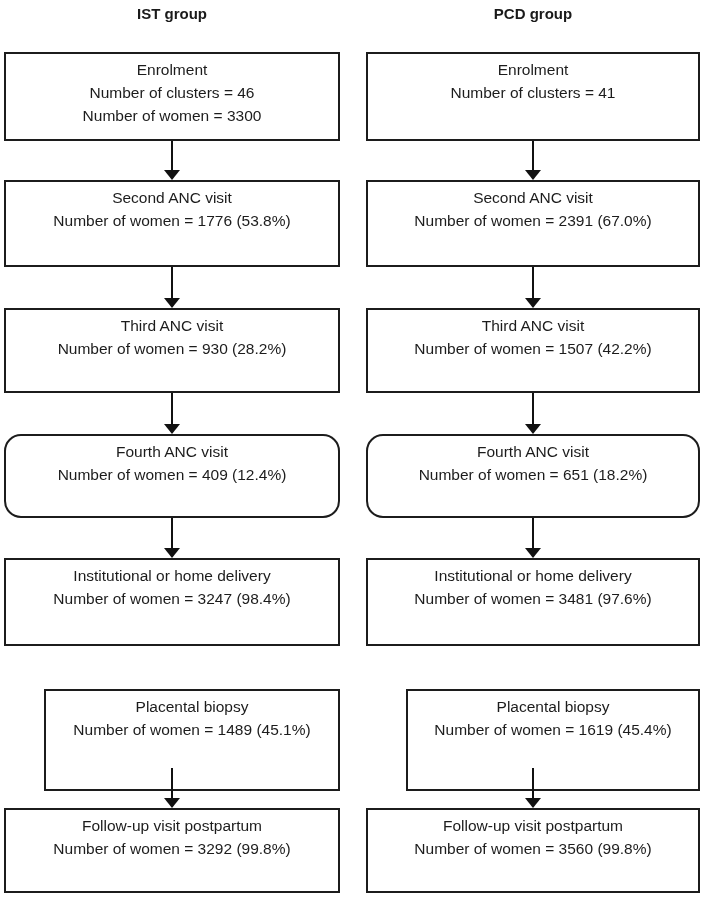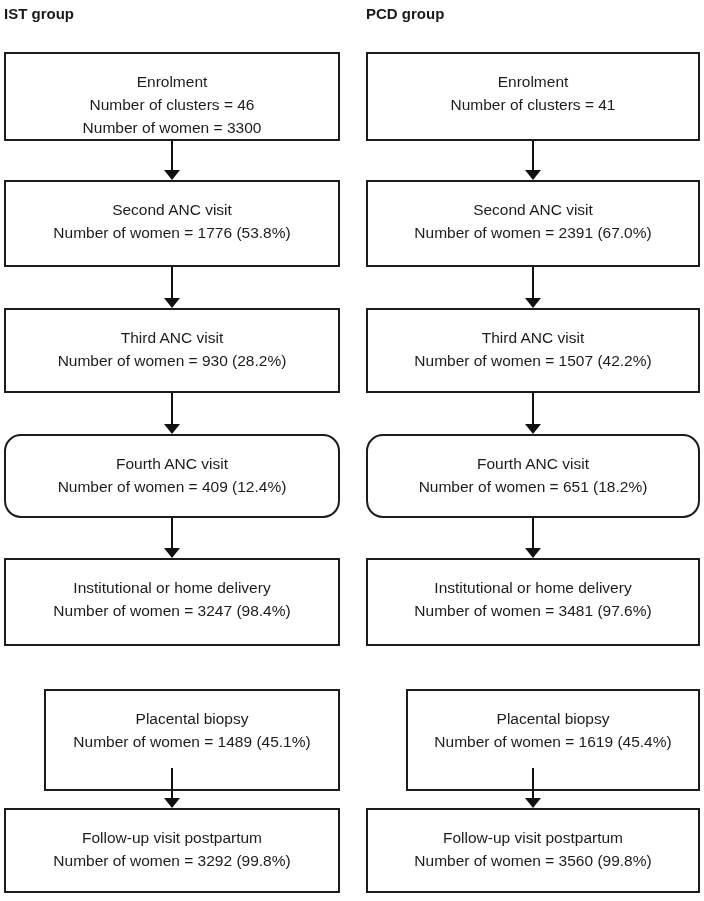--- a/index.html
+++ b/index.html
@@ -3,27 +3,27 @@
 <meta charset="utf-8">
 <style>
   html, body { margin:0; padding:0; background:#ffffff; }
   body { width:704px; height:901px; font-family:"Liberation Sans", sans-serif; }
   .canvas { position:relative; width:704px; height:901px; background:#ffffff; overflow:hidden; }
   .col { position:absolute; top:0; height:901px; }
   .col-left  { left:4px;   width:336px; }
   .col-right { left:366px; width:334px; }
   .col-title {
     position:absolute; top:5px; left:0; right:0;
-    font-weight:bold; font-size:15px; color:#1a1a1a;
+    text-align:center; font-weight:bold; font-size:15px; color:#1a1a1a;
   }
   .fbox {
     position:absolute; left:0; right:0; box-sizing:border-box;
     border:2px solid #1c1c1c; background:#ffffff;
     text-align:center; font-size:15.5px; line-height:23px; color:#1c1c1c;
-    padding-top:16px;
+    padding-top:4px;
   }
   .r1 { top:52px;  height:89px; }
   .r2 { top:180px; height:87px; }
   .r3 { top:308px; height:85px; }
   .r4 { top:434px; height:84px;border-radius:17px; }
   .r5 { top:558px; height:88px; }
   .r6 { top:689px; height:102px;margin-left:40px; }
   .r7 { top:808px; height:85px; }
   .arrow { position:absolute; left:calc(50% - 8px); width:16px; }
   .a1 { top:141px; height:39px; }

